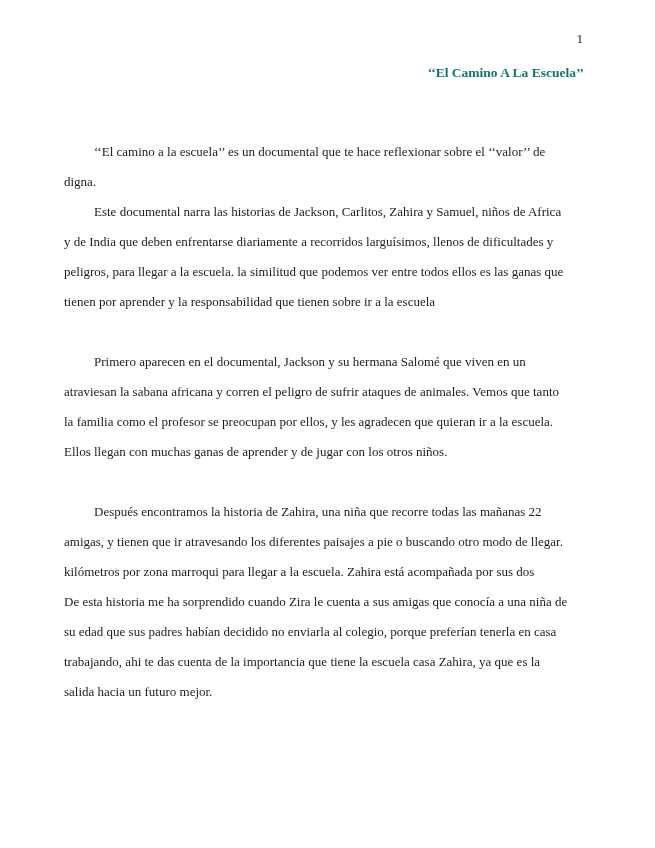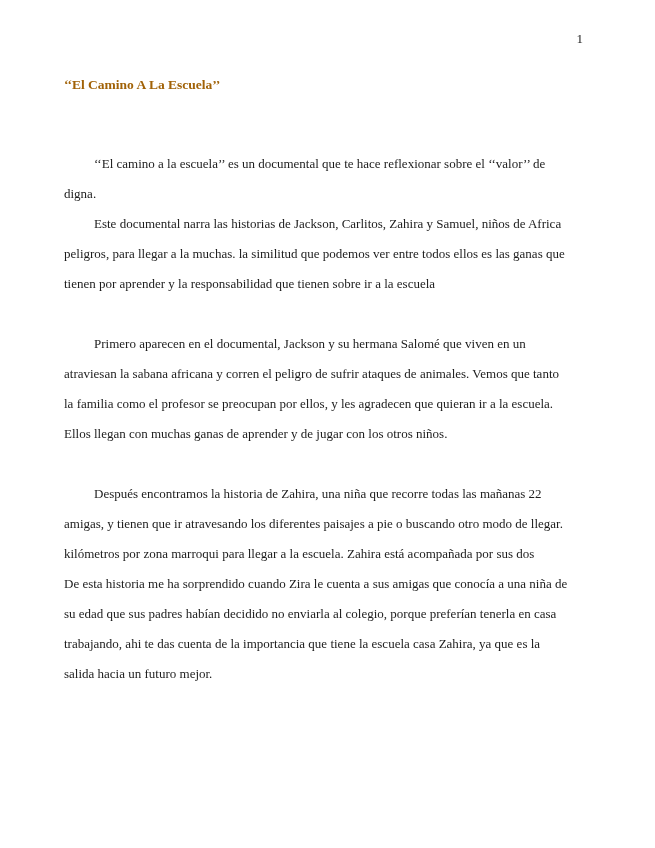--- a/index.html
+++ b/index.html
@@ -22,28 +22,28 @@
   }
   .page-number {
     padding-top: 31px;
     padding-right: 72px;
     text-align: right;
     font-size: 13px;
     line-height: 16px;
     color: #1c1c1c;
   }
   .doc-title {
-    margin-top: 30px;
+    margin-top: 18px;
     margin-left: 64px;
     width: 520px;
-    text-align: left;
+    text-align: right;
     font-weight: bold;
     font-size: 13.5px;
     line-height: 16px;
-    color: #a16207;
+    color: #0f766e;
   }
   .doc-body {
     margin-top: 56px;
     margin-left: 64px;
     width: 524px;
     font-size: 13px;
   }
   .paragraph {
     margin: 0;
   }
@@ -68,21 +68,22 @@
 
   <div class="doc-title">‘‘El Camino A La Escuela’’</div>
 
   <div class="doc-body">
       <div class="paragraph">
         <div class="line indent">‘‘El camino a la escuela’’ es un documental que te hace reflexionar sobre el ‘‘valor’’ de</div>
         <div class="line">digna.</div>
       </div>
       <div class="paragraph gap-after">
         <div class="line indent">Este documental narra las historias de Jackson, Carlitos, Zahira y Samuel, niños de Africa</div>
-        <div class="line">peligros, para llegar a la muchas. la similitud que podemos ver entre todos ellos es las ganas que</div>
+        <div class="line">y de India que deben enfrentarse diariamente a recorridos larguísimos, llenos de dificultades y</div>
+        <div class="line">peligros, para llegar a la escuela. la similitud que podemos ver entre todos ellos es las ganas que</div>
         <div class="line">tienen por aprender y la responsabilidad que tienen sobre ir a la escuela</div>
       </div>
       <div class="paragraph gap-after">
         <div class="line indent">Primero aparecen en el documental, Jackson y su hermana Salomé que viven en un</div>
         <div class="line">atraviesan la sabana africana y corren el peligro de sufrir ataques de animales. Vemos que tanto</div>
         <div class="line">la familia como el profesor se preocupan por ellos, y les agradecen que quieran ir a la escuela.</div>
         <div class="line">Ellos llegan con muchas ganas de aprender y de jugar con los otros niños.</div>
       </div>
       <div class="paragraph">
         <div class="line indent">Después encontramos la historia de Zahira, una niña que recorre todas las mañanas 22</div>

